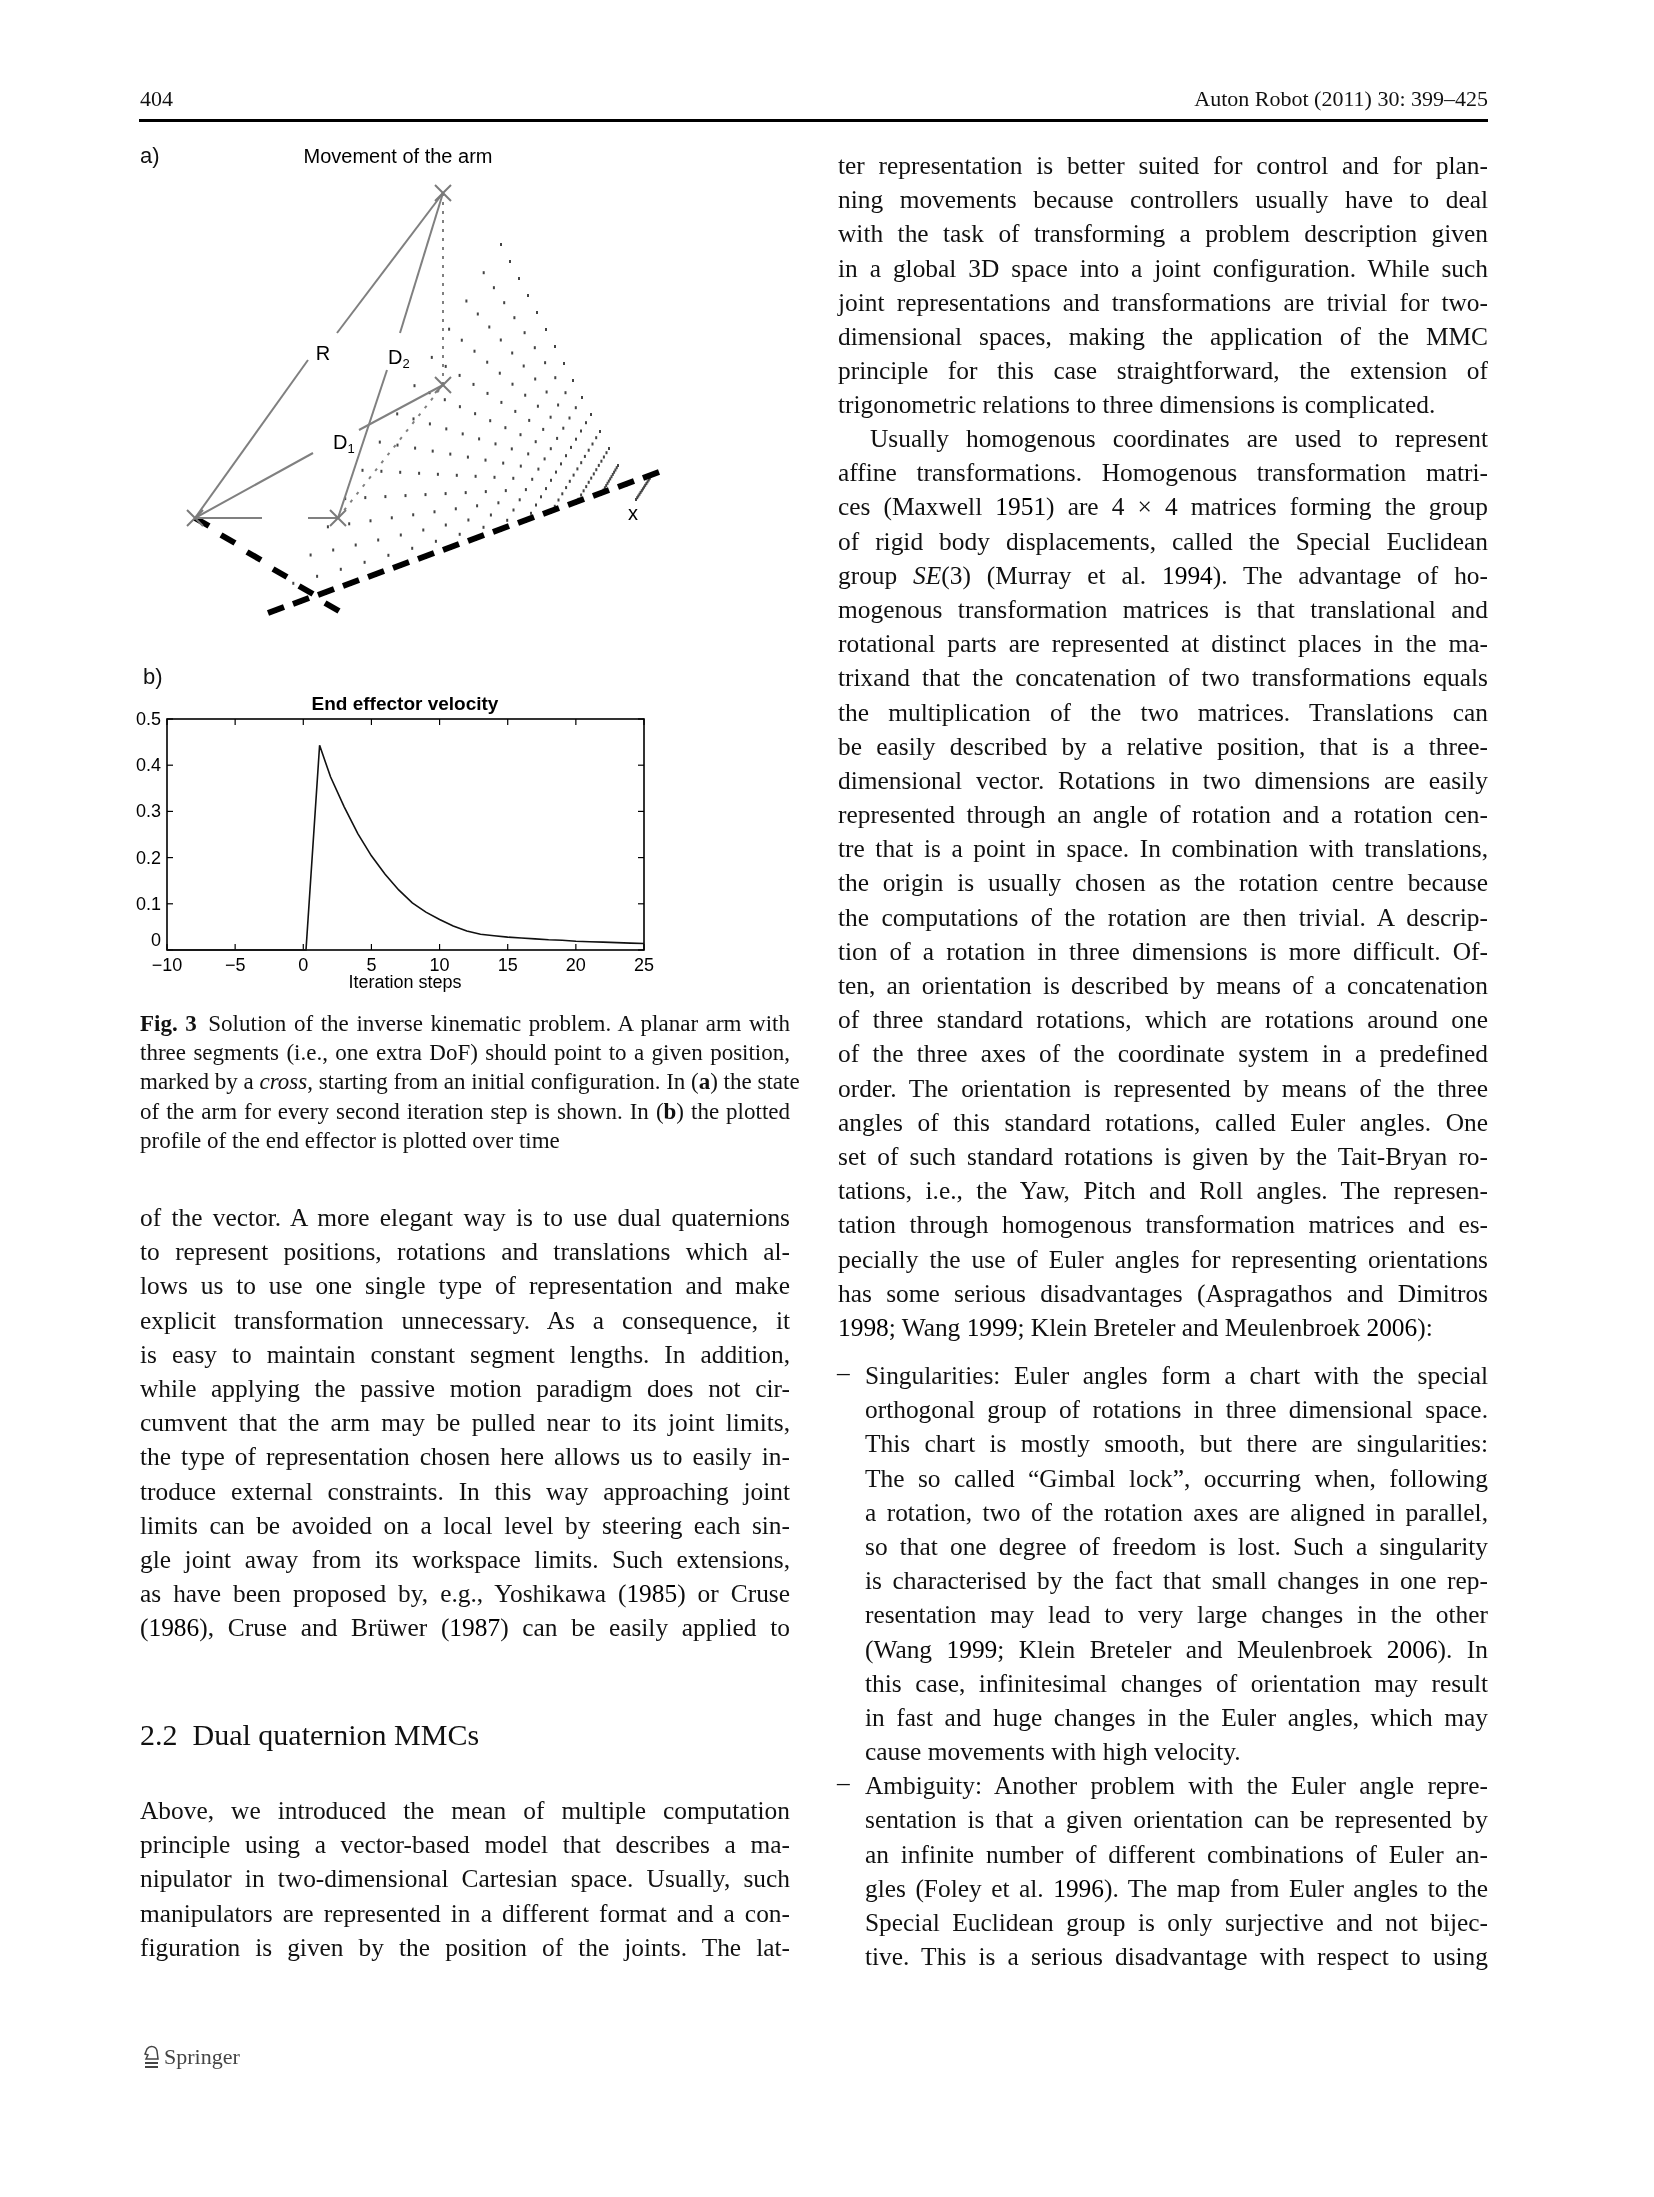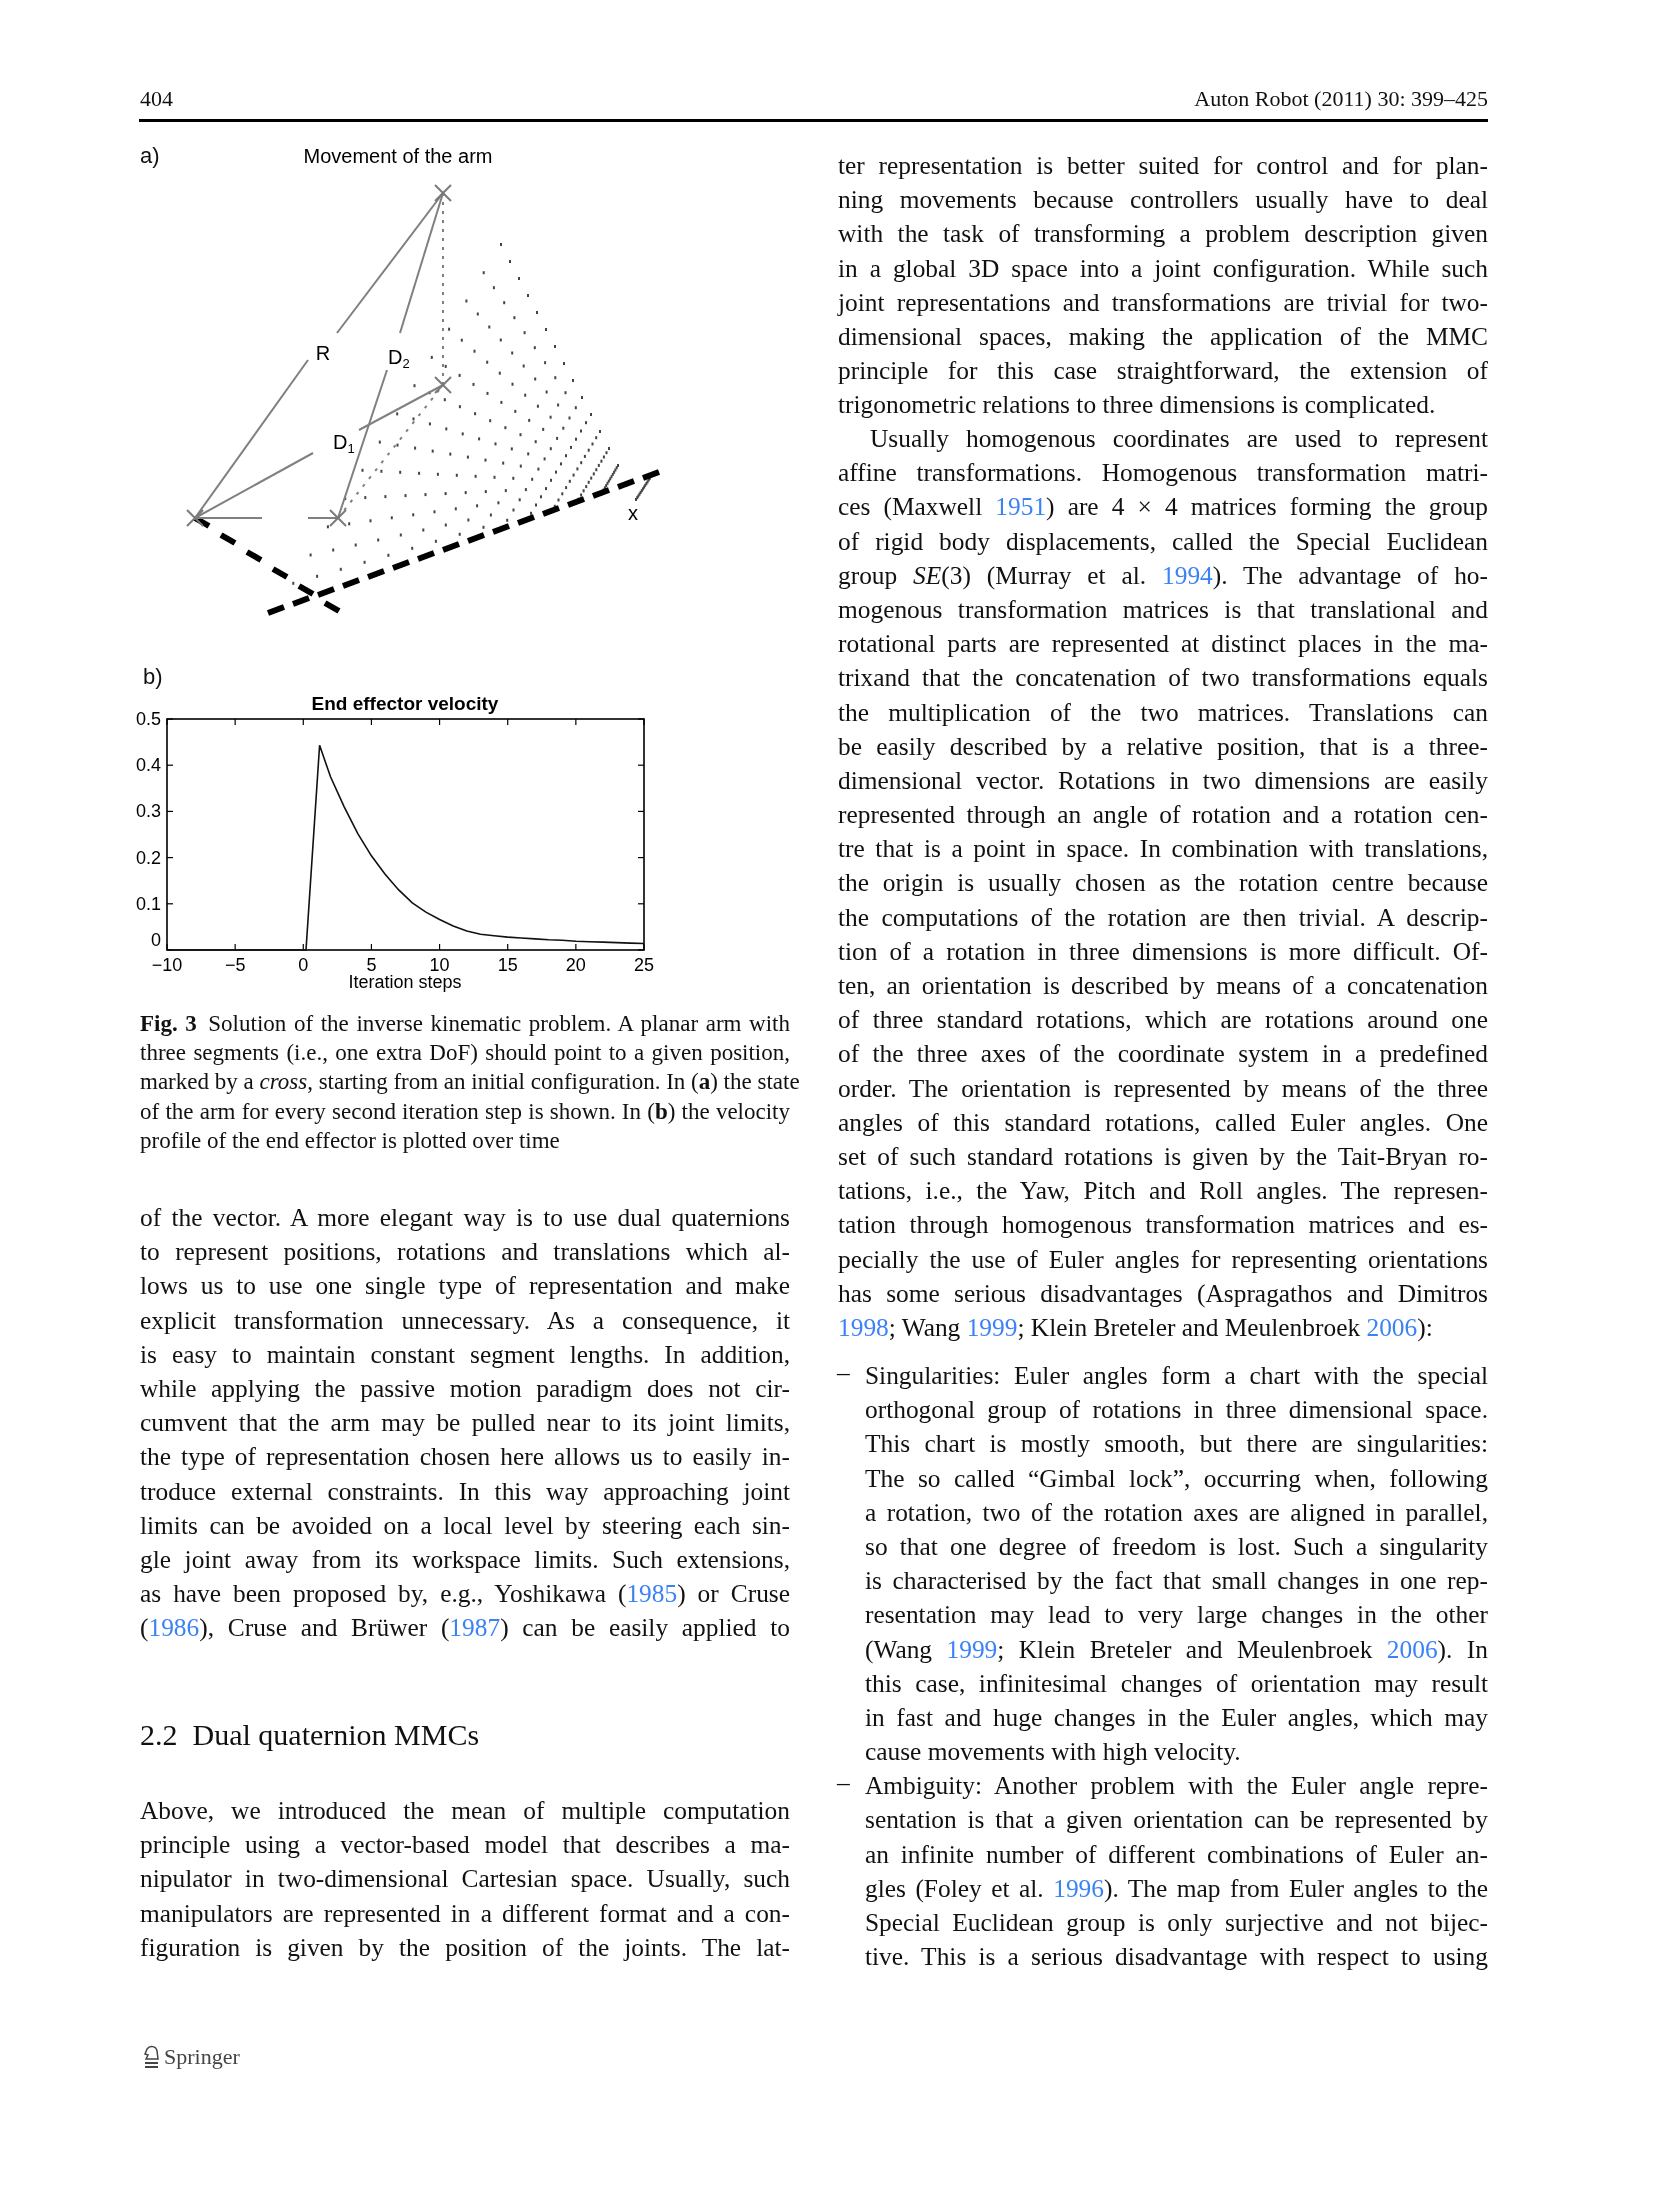--- a/index.html
+++ b/index.html
@@ -6,21 +6,21 @@
   body { width: 1654px; height: 2197px; position: relative; overflow: hidden;
          font-family: "Liberation Serif", "DejaVu Serif", serif; color: #111; }
   .abs { position: absolute; }
   .run-head { position: absolute; top: 86px; font-size: 22px; line-height: 26px; }
   .rule { position: absolute; left: 139px; top: 119px; width: 1349px; height: 3px; background: #000; }
   .sans { font-family: "Liberation Sans", "DejaVu Sans", sans-serif; }
   .col { position: absolute; width: 650px; font-size: 25.4px; }
   .line { height: 34.2px; line-height: 34.2px; white-space: nowrap; text-align: justify; text-align-last: justify; overflow: visible; }
   .line.last { text-align-last: left; }
   .line.indent { text-indent: 32px; }
-  .link { color: #3b82f6; }
+  .link { color: #000000; }
   .ital { font-style: italic; }
   .bold { font-weight: bold; }
   .caption { position: absolute; left: 140px; top: 1009px; width: 650px; font-size: 23px; }
   .caption .line { height: 29.2px; line-height: 29.2px; }
   .bullet { position: relative; padding-left: 27px; }
   .bullet .dash { position: absolute; left: -1px; top: 0; }
   .section { position: absolute; left: 140px; font-size: 30px; line-height: 34px; }
   .fig-label { position: absolute; font-size: 22px; }
   svg text { font-family: "Liberation Sans", "DejaVu Sans", sans-serif; }
 </style>
@@ -369,21 +369,21 @@
       <text x="41" y="45" font-size="18" text-anchor="end">0.5</text>
     </g>
   <path id="series-line" fill="none" stroke="#111" stroke-width="1.6" d="M47.0 270.0 L183.3 270.0 L186.0 270.0 L199.6 65.3 L210.5 96.8 L224.2 126.8 L237.8 153.6 L251.4 175.8 L265.1 194.2 L278.7 209.9 L292.3 222.9 L305.9 232.1 L319.6 239.5 L333.2 246.0 L346.8 251.1 L360.5 254.3 L374.1 255.7 L387.7 257.1 L401.3 258.0 L415.0 258.9 L428.6 259.8 L442.2 260.3 L455.9 261.2 L469.5 261.7 L483.1 262.1 L496.7 262.6 L510.4 263.1 L524.0 263.5 "></path>
   <text id="chart-xlabel" x="285" y="308" font-size="18" text-anchor="middle">Iteration steps</text>
 </svg>
 
 <div class="caption" id="caption">
     <div class="line"><span class="bold">Fig. 3</span><span> Solution of the inverse kinematic problem. A planar arm with</span></div>
     <div class="line"><span>three segments (i.e., one extra DoF) should point to a given position,</span></div>
     <div class="line"><span>marked by a </span><span class="ital">cross</span><span>, starting from an initial configuration. In (</span><span class="bold">a</span><span>) the state</span></div>
-    <div class="line"><span>of the arm for every second iteration step is shown. In (</span><span class="bold">b</span><span>) the velocity</span></div>
+    <div class="line"><span>of the arm for every second iteration step is shown. In (</span><span class="bold">b</span><span>) the plotted</span></div>
     <div class="line last"><span>profile of the end effector is plotted over time</span></div>
   </div>
 
 <div class="col" id="left-para1" style="left:140px; top:1200px;">
     <div class="line"><span>of the vector. A more elegant way is to use dual quaternions</span></div>
     <div class="line"><span>to represent positions, rotations and translations which al-</span></div>
     <div class="line"><span>lows us to use one single type of representation and make</span></div>
     <div class="line"><span>explicit transformation unnecessary. As a consequence, it</span></div>
     <div class="line"><span>is easy to maintain constant segment lengths. In addition,</span></div>
     <div class="line"><span>while applying the passive motion paradigm does not cir-</span></div>

